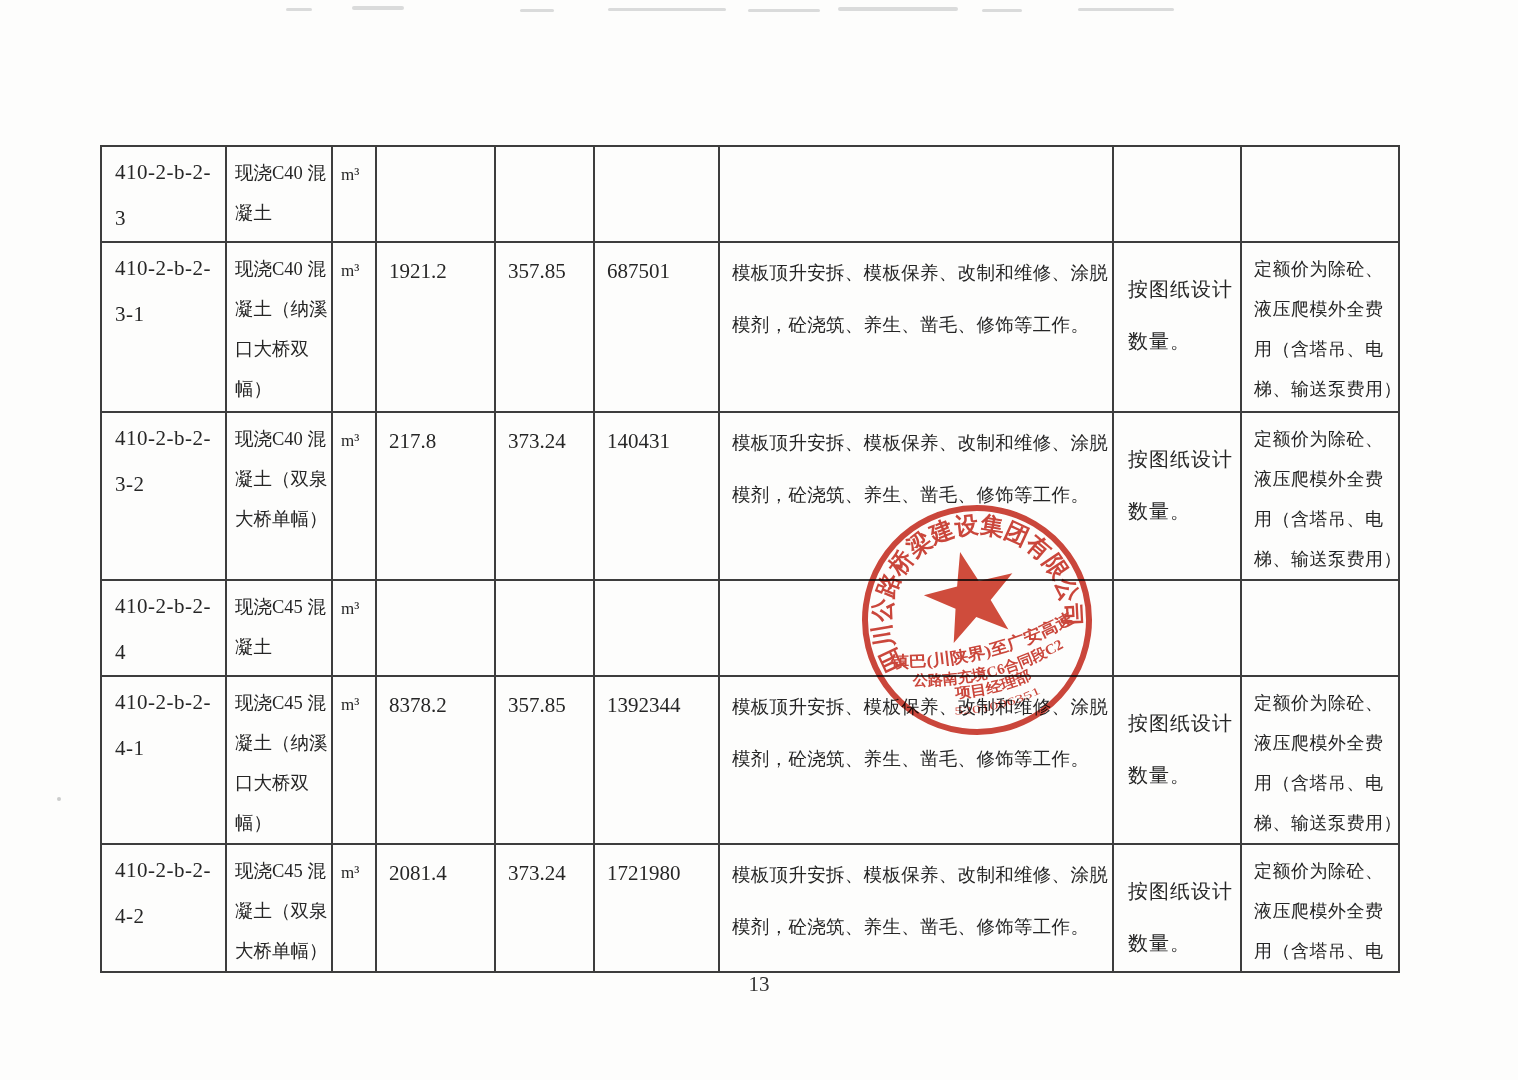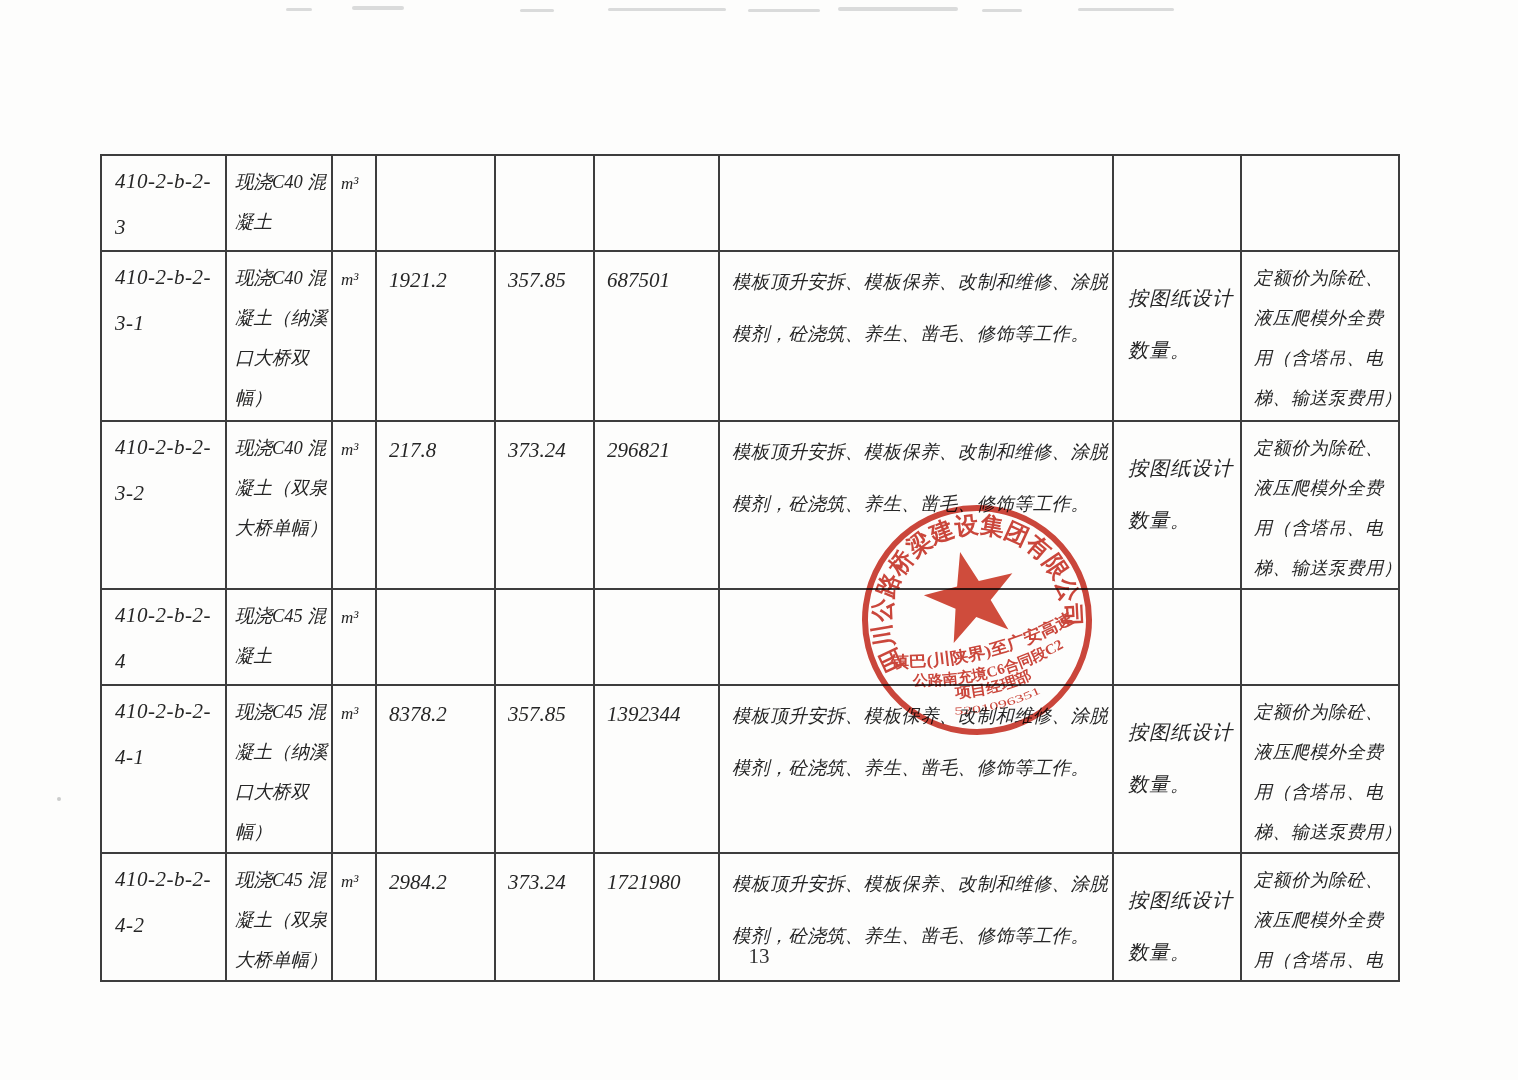--- a/index.html
+++ b/index.html
@@ -6,22 +6,22 @@
   body{
     width:1518px;height:1080px;position:relative;overflow:hidden;
     background:#fdfdfc;
     font-family:"Liberation Serif","DejaVu Serif",serif;
     color:#262626;
   }
   
   .art{position:absolute;background:#a4a7aa;opacity:.40;border-radius:2px;}
 
   table.boq{
-    position:absolute;left:100px;top:154px;width:1298px;
-    border-collapse:collapse;table-layout:fixed;font-style:italic;
+    position:absolute;left:100px;top:145px;width:1298px;
+    border-collapse:collapse;table-layout:fixed;
   }
   table.boq td{
     border:2px solid #3d3d3d;
     vertical-align:top;
     white-space:pre;
     overflow:hidden;
   }
   tr.r1{height:88px}
   tr.r2{height:170px}
   tr.r3{height:165px}
@@ -39,21 +39,21 @@
 
   .seal{
     position:absolute;left:847px;top:490px;width:260px;height:260px;
     mix-blend-mode:multiply;opacity:.92;pointer-events:none;
   }
   .seal text, .seal textPath{
     font-family:"Liberation Serif","DejaVu Serif",serif;
     fill:#c8362a;
   }
   .page-number{
-    position:absolute;left:0;top:944px;width:1518px;
+    position:absolute;left:0;top:972px;width:1518px;
     text-align:center;font-size:21px;color:#333;
   }
   .dot{position:absolute;width:4px;height:4px;border-radius:50%;background:#8d9093;opacity:.45;}
 </style>
 </head>
 <body>
 
 <div>
 
   <div class="art" style="left:286px;top:8px;width:26px;height:3px"></div>
@@ -114,21 +114,21 @@
     </tr>
     <tr class="r3">
       <td class="c-code">410-2-b-2-
 3-2</td>
       <td class="c-name">现浇C40 混
 凝土（双泉
 大桥单幅）</td>
       <td class="c-unit">m³</td>
       <td class="c-qty">217.8</td>
       <td class="c-price">373.24</td>
-      <td class="c-amt">296821</td>
+      <td class="c-amt">140431</td>
       <td class="c-desc">模板顶升安拆、模板保养、改制和维修、涂脱
 模剂，砼浇筑、养生、凿毛、修饰等工作。</td>
       <td class="c-meas">按图纸设计
 数量。</td>
       <td class="c-rem">定额价为除砼、
 液压爬模外全费
 用（含塔吊、电
 梯、输送泵费用）</td>
     </tr>
     <tr class="r4">
@@ -164,21 +164,21 @@
 用（含塔吊、电
 梯、输送泵费用）</td>
     </tr>
     <tr class="r6">
       <td class="c-code">410-2-b-2-
 4-2</td>
       <td class="c-name">现浇C45 混
 凝土（双泉
 大桥单幅）</td>
       <td class="c-unit">m³</td>
-      <td class="c-qty">2984.2</td>
+      <td class="c-qty">2081.4</td>
       <td class="c-price">373.24</td>
       <td class="c-amt">1721980</td>
       <td class="c-desc">模板顶升安拆、模板保养、改制和维修、涂脱
 模剂，砼浇筑、养生、凿毛、修饰等工作。</td>
       <td class="c-meas">按图纸设计
 数量。</td>
       <td class="c-rem">定额价为除砼、
 液压爬模外全费
 用（含塔吊、电</td>
     </tr>

